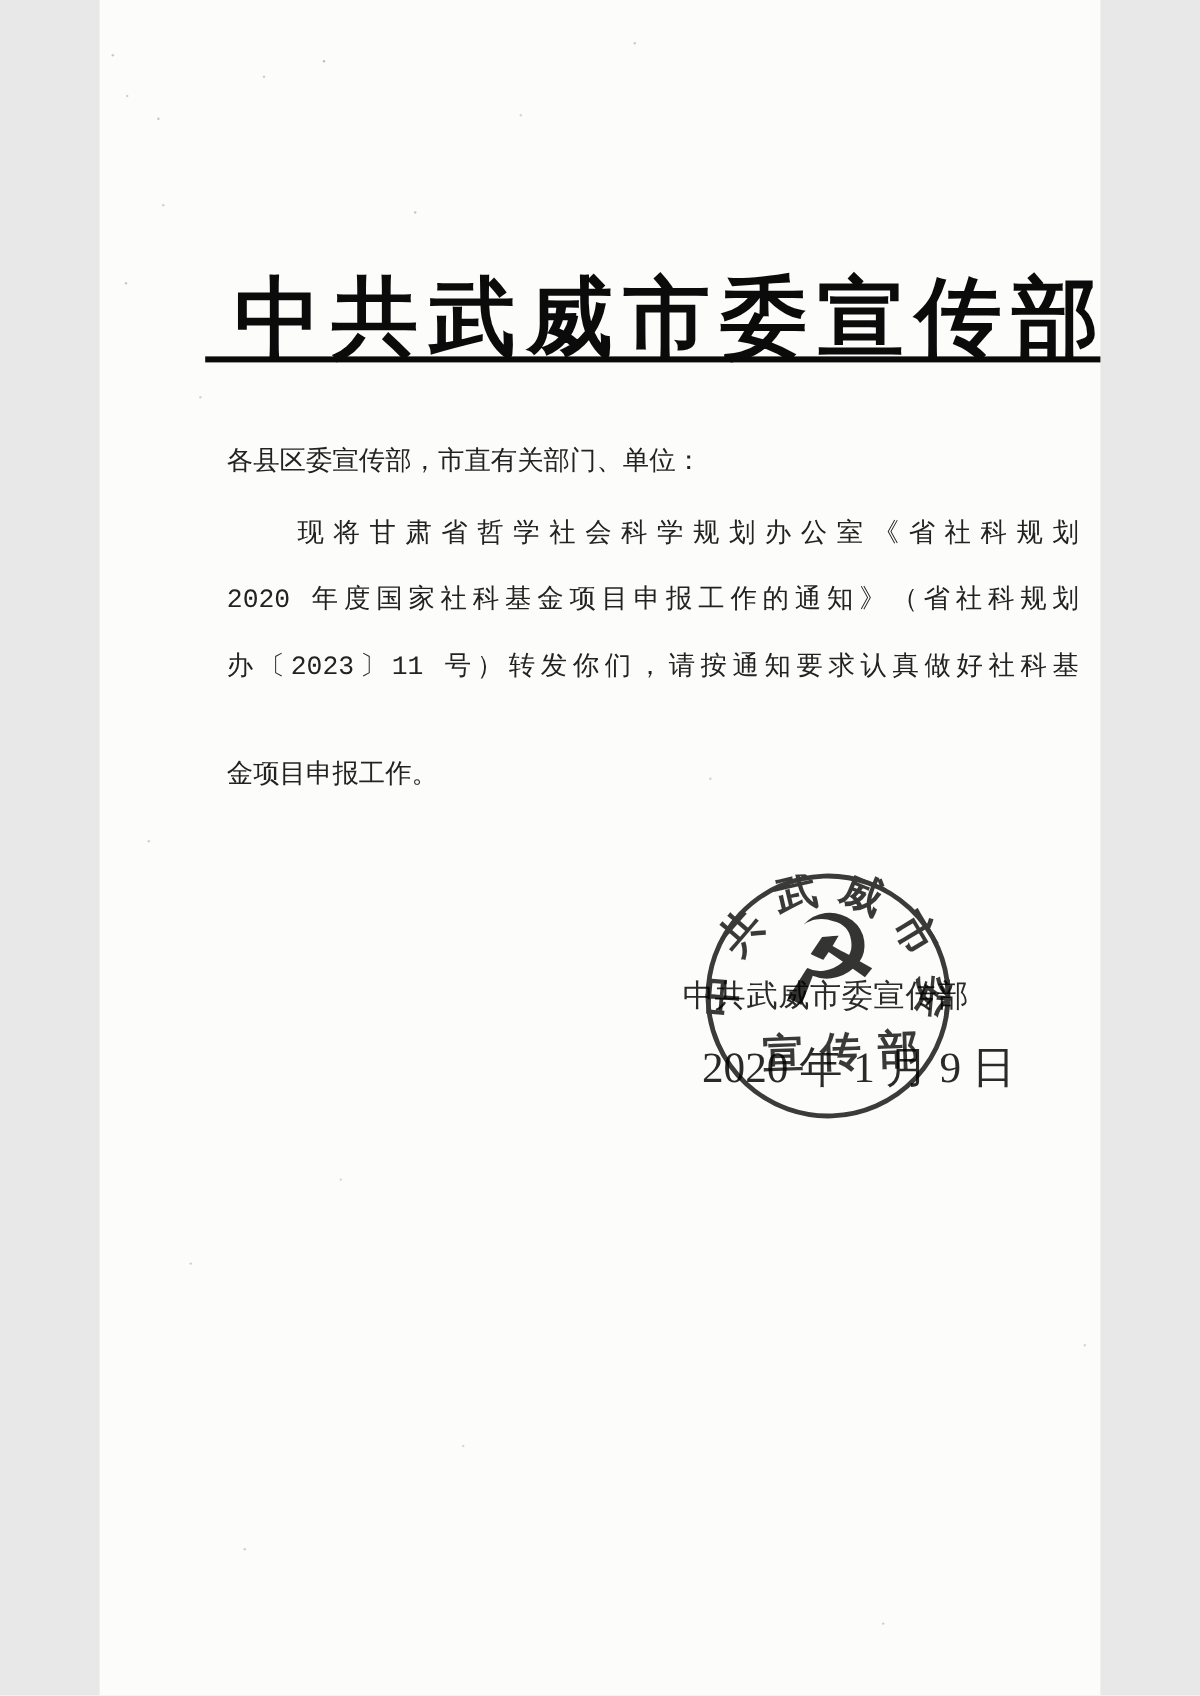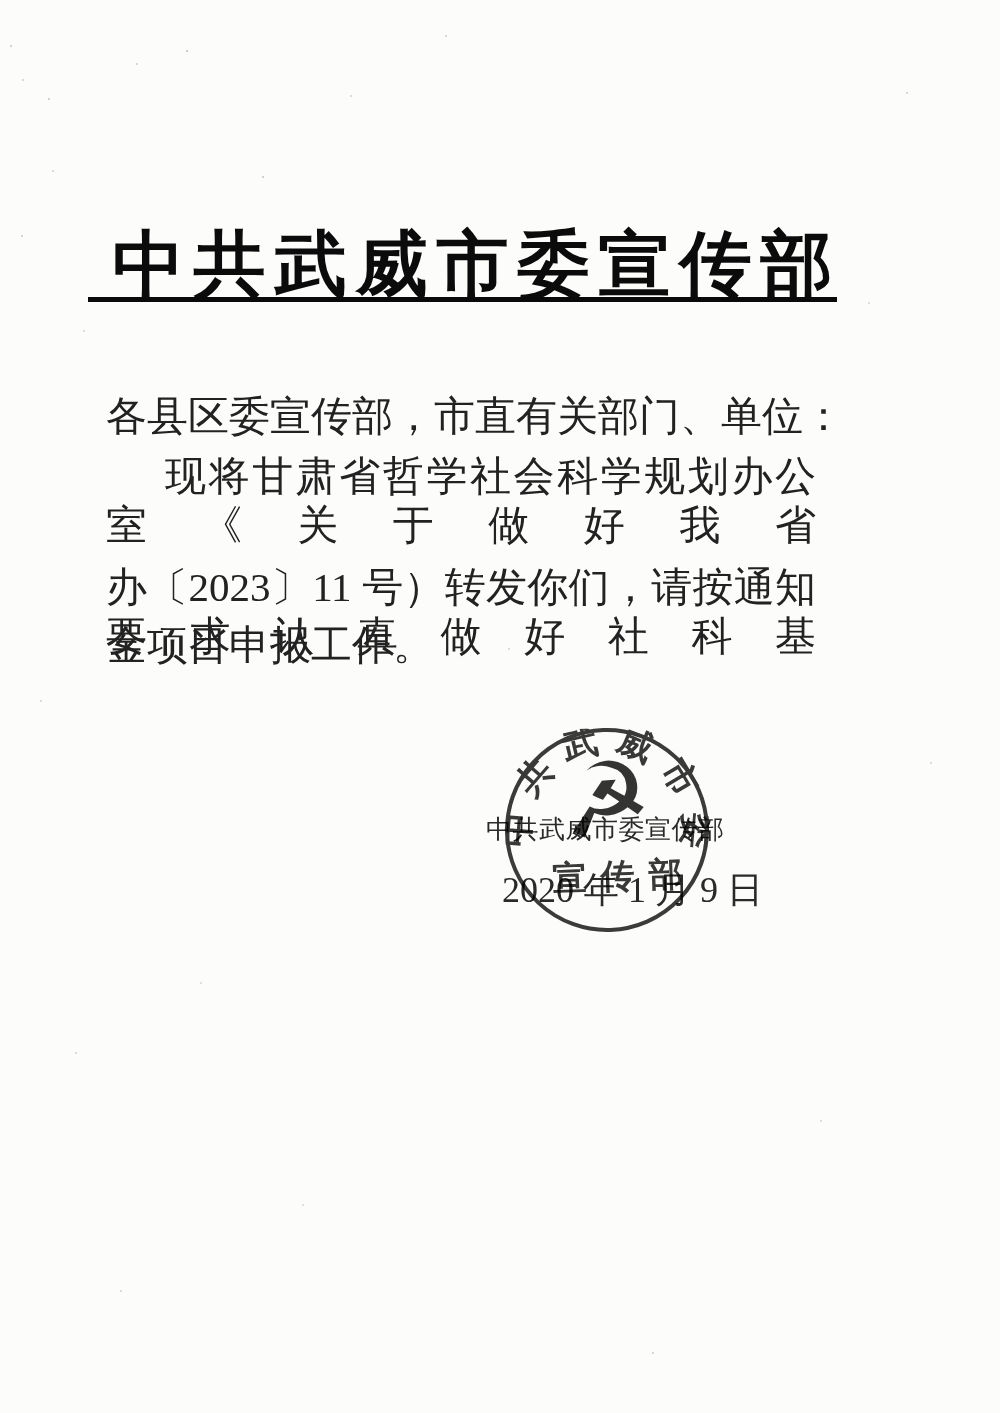--- a/index.html
+++ b/index.html
@@ -2,21 +2,21 @@
 <html><head>
 <meta charset="utf-8">
 <style>
   html, body { margin: 0; padding: 0; }
   body {
     background: #e8e8e8;
     font-family: "Liberation Serif", "DejaVu Serif", serif;
   }
   .page {
     position: relative;
-    width: 1000px;
+    width: 834px;
     height: 1413px;
     margin: 0 auto;
     background: #fcfcfb;
     overflow: hidden;
     color: #1c1c1c;
   }
   
   .specks {
     position: absolute; left: 0; top: 0; width: 2px; height: 2px;
     background: transparent; border-radius: 50%;
@@ -45,36 +45,37 @@
   .header-rule {
     position: absolute;
     left: 88px; top: 297px;
     width: 749px; height: 5px;
     background: #0a0a0a;
   }
   .bline {
     position: absolute;
     left: 106px;
     width: 710px;
-    font-size: 41px;
+    font-size: 22px;
     line-height: 1.2;
     color: #222;
     letter-spacing: 0;
     white-space: nowrap;
+    font-family: Liberation Mono, monospace;
   }
   .bline.just {
     white-space: normal;
     text-align: justify;
     text-align-last: justify;
   }
   .salutation  { top: 351px; }
   .pline-0 { top: 411px; text-indent: 59px; }
   .pline-1 { top: 466px; }
   .pline-2 { top: 522px; }
-  .pline-3 { top: 573px; margin-top: 48px; }
+  .pline-3 { top: 586px; margin-top: 48px; }
 
   .sig-org {
     position: absolute;
     left: 486px; top: 812px;
     font-size: 26px;
     color: #2a2a2a;
     letter-spacing: 0.5px;
     white-space: nowrap;
   }
   .sig-date {
@@ -136,22 +137,23 @@
 <div class="page">
 
   <div class="specks"></div>
 
   <h1 class="doc-title">中共武威市委宣传部</h1>
 
   <div class="header-rule"></div>
 
   <p class="bline salutation">各县区委宣传部，市直有关部门、单位：</p>
 
-  <p class="bline just pline-0">现将甘肃省哲学社会科学规划办公室《关于做好我省</p>
+  <p class="bline just pline-0">现将甘肃省哲学社会科学规划办公室《省社科规划</p>
 
+  <p class="bline just pline-1">2020 年度国家社科基金项目申报工作的通知》（省社科规划</p>
 
   <p class="bline just pline-2">办〔2023〕11 号）转发你们，请按通知要求认真做好社科基</p>
 
   <p class="bline pline-3">金项目申报工作。</p>
 
   <div class="sig-org">中共武威市委宣传部</div>
 
   <div class="sig-date">2020 年 1 月 9 日</div>
 
   <div class="stamp">

